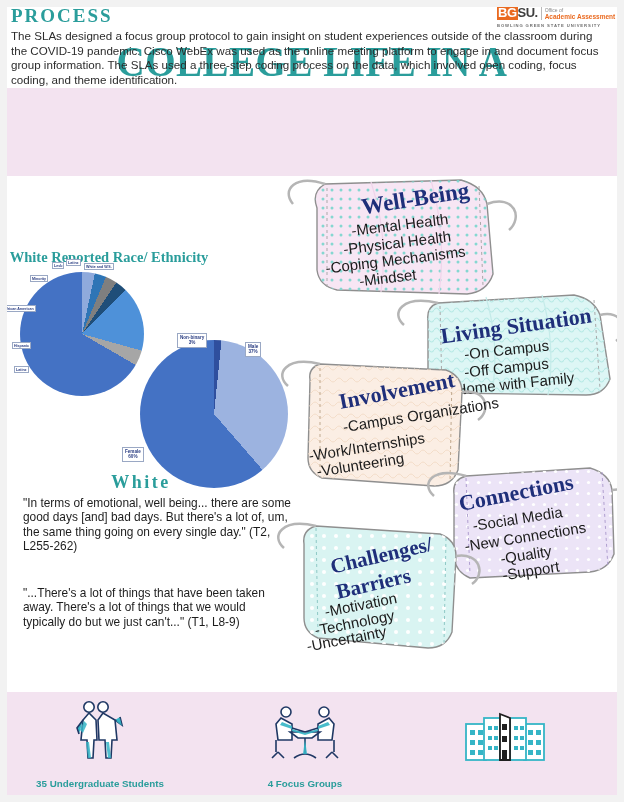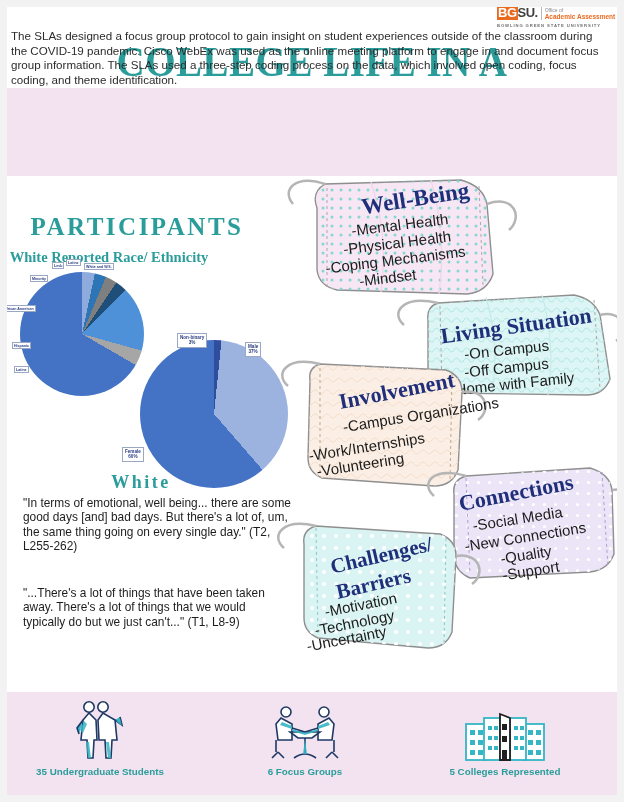--- a/index.html
+++ b/index.html
@@ -145,21 +145,21 @@
   }
   .footer-cell {
     position: absolute; top: 700px; width: 180px; text-align: center;
   }
   #footer-1 { left: 10px; }
   #footer-2 { left: 215px; }
   #footer-3 { left: 415px; }
   .footer-icon { height: 62px; display: flex; align-items: flex-end; justify-content: center; }
   .footer-label {
     font-size: 9.8px; line-height: 12px; font-weight: bold;
-    color: #2a9d9b; margin-top: 4px;
+    color: #2a9d9b; margin-top: 16px;
   }
   .frame-edge {
     position: absolute; inset: 0;
     border: 7px solid #f2f2f2;
     pointer-events: none;
   }
 </style>
 </head>
 <body>
 
@@ -176,23 +176,23 @@
         <span class="l2">Academic Assessment</span>
       </div>
     </div>
     <div class="bgsu-tag">BOWLING GREEN STATE UNIVERSITY</div>
   </div>
 
   <div class="title-band"></div>
   <div class="poster-title">COLLEGE LIFE IN A PANDEMIC</div>
 
   <div class="process-band"></div>
+  <div class="process-heading">PROCESS</div>
   <div class="process-body">The SLAs designed a focus group protocol to gain insight on student experiences outside of the classroom during the COVID-19 pandemic. Cisco WebEx was used as the online meeting platform to engage in and document focus group information. The SLAs used a three-step coding process on the data, which involved open coding, focus coding, and theme identification.</div>
 
-  <div class="participants-heading">PARTICIPANTS</div>
 
   <div class="chart-title" id="race-title">White Reported Race/ Ethnicity</div>
   <div class="pie" id="race-pie" style="background: conic-gradient(rgb(143, 170, 220) -6deg, rgb(143, 170, 220) 12deg, rgb(46, 117, 182) 12deg, rgb(46, 117, 182) 22.8deg, rgb(127, 127, 127) 22.8deg, rgb(127, 127, 127) 33.6deg, rgb(31, 78, 121) 33.6deg, rgb(31, 78, 121) 44.4deg, rgb(78, 145, 217) 44.4deg, rgb(78, 145, 217) 105.6deg, rgb(166, 166, 166) 105.6deg, rgb(166, 166, 166) 120deg, rgb(68, 114, 196) 120deg, rgb(68, 114, 196) 354deg);"></div>
 
   <div class="pie-callout" style="top:263px;left:84px;">
     <span>White and W.S.</span>
   </div>
   <div class="pie-callout" style="top:259px;left:66px;">
     <span>Latinx</span>
   </div>
@@ -386,21 +386,21 @@
           <path d="M43,36 L43,52 M32,56 Q43,48 54,56" fill="none"></path>
         </g>
         <g fill="#35b5c6" opacity="0.9">
           <path d="M30,27 L43,31 L56,27 L56,29 L43,33 L30,29 Z"></path>
           <path d="M43,37 L45,52 L41,52 Z"></path>
           <path d="M20,20 L30,24 L30,27 L18,23 Z"></path>
           <path d="M66,20 L56,24 L56,27 L68,23 Z"></path>
         </g>
       </svg>
     </div>
-    <div class="footer-label">6 Focus Groups</div>
+    <div class="footer-label">4 Focus Groups</div>
   </div>
 
   <div class="footer-cell" id="footer-3">
     <div class="footer-icon">
       <svg width="82" height="50" viewBox="0 0 82 50">
         <g stroke="#35b5c6" stroke-width="1.8" fill="#ffffff">
           <rect x="2" y="12" width="20" height="36"></rect>
           <rect x="60" y="12" width="20" height="36"></rect>
           <rect x="20" y="6" width="16" height="42"></rect>
           <rect x="46" y="6" width="16" height="42"></rect>
@@ -434,17 +434,16 @@
           <rect x="50" y="34" width="4" height="4"></rect>
             <rect x="56" y="34" width="4" height="4"></rect>
         </g>
         <g fill="#1f1f1f">
           <rect x="38" y="12" width="5" height="6"></rect>
           <rect x="38" y="24" width="5" height="6"></rect>
           <rect x="38" y="38" width="5" height="10"></rect>
         </g>
       </svg>
     </div>
-    <div class="footer-label">5 Colleges Represented</div>
   </div>
 
   <div class="frame-edge"></div>
 </div>
 
 </body></html>

